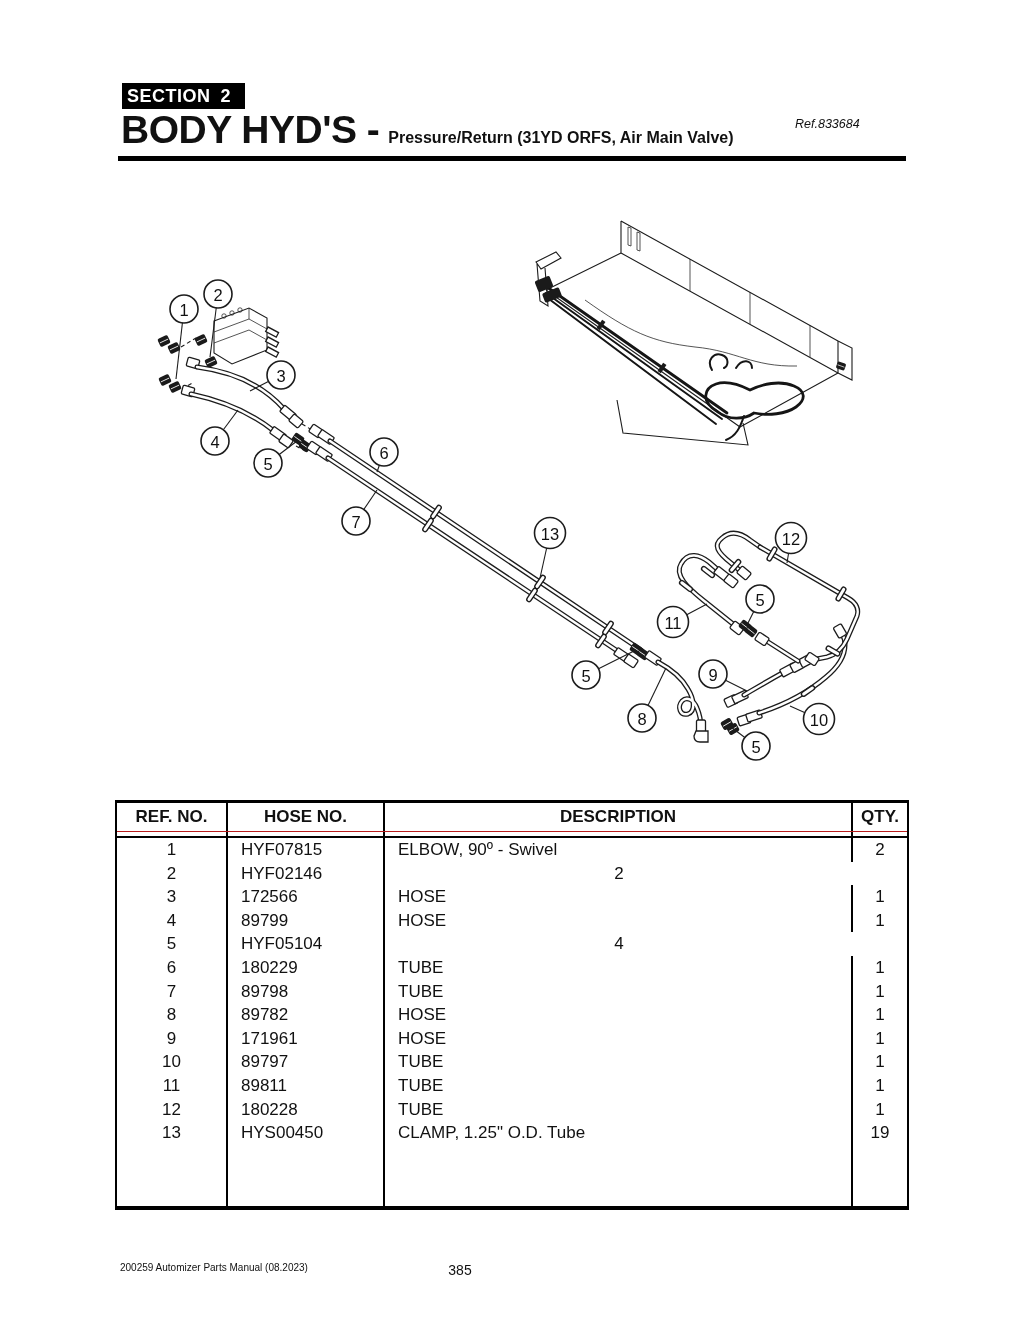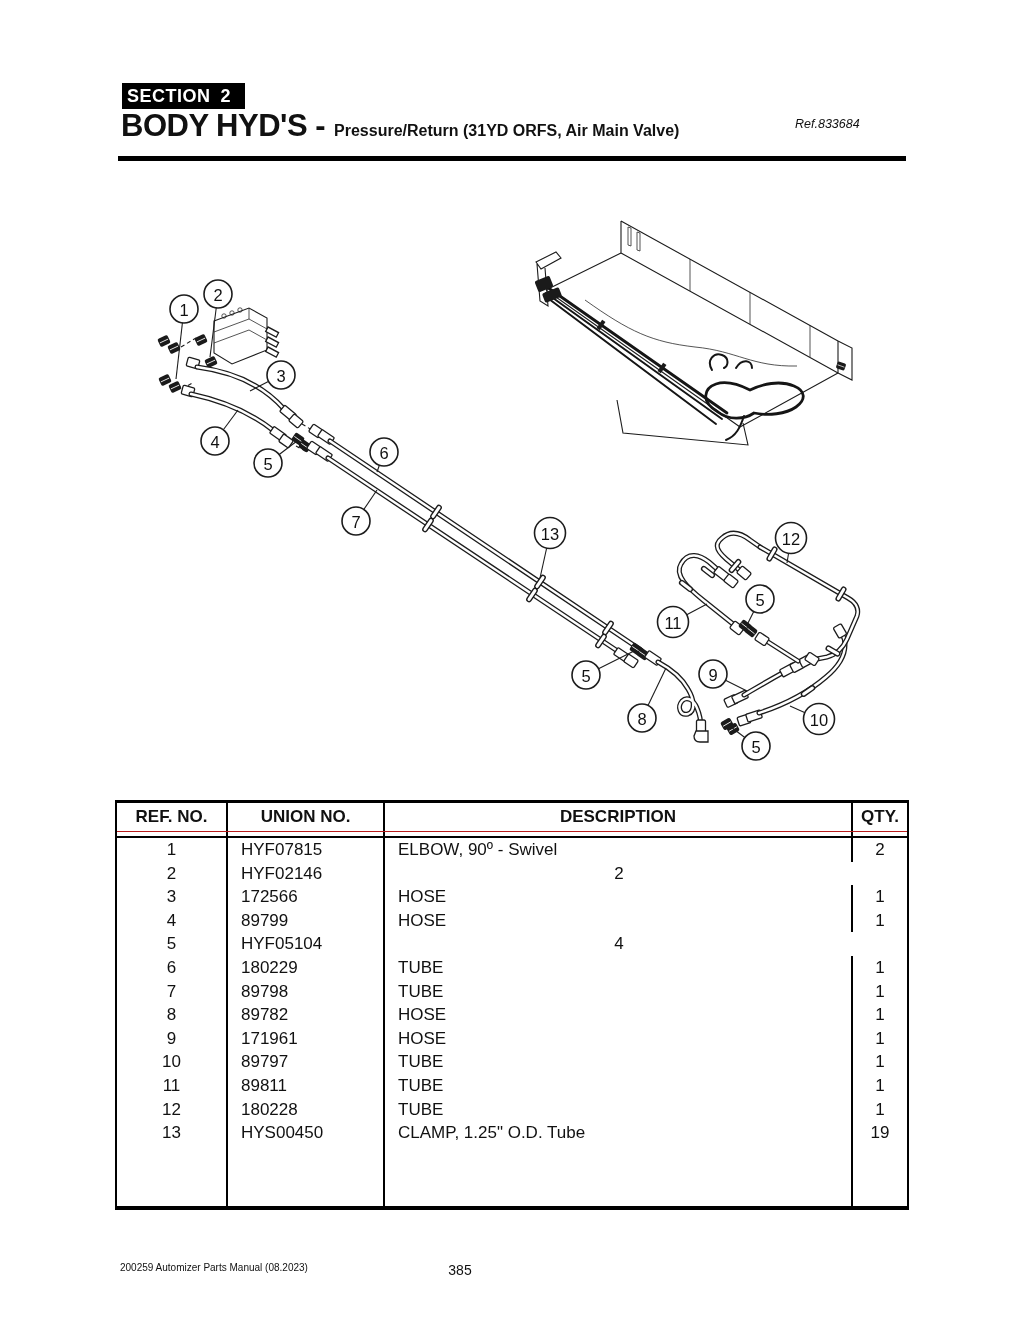--- a/index.html
+++ b/index.html
@@ -12,21 +12,21 @@
   .section-badge{
     position:absolute;left:122px;top:83px;width:123px;height:26px;
     background:#000;color:#fff;display:flex;align-items:center;
     justify-content:space-between;padding:0 14px 0 5px;box-sizing:border-box;
     font-weight:bold;font-size:18px;letter-spacing:.5px;
   }
   .title-row{
     position:absolute;left:121px;top:108px;display:flex;align-items:baseline;gap:9px;
     white-space:nowrap;
   }
-  .main-title{font-size:31px;font-weight:bold;letter-spacing:-.5px;}
+  .main-title{font-size:39px;font-weight:bold;letter-spacing:-.5px;}
   .sub-title{font-size:16px;font-weight:bold;}
   .ref-note{position:absolute;left:795px;top:117px;font-size:12.5px;font-style:italic;}
   .header-rule{position:absolute;left:118px;top:156px;width:788px;height:5px;background:#000;}
   
   svg.diagram{position:absolute;left:0;top:185px;}
   .ln{fill:none;stroke:#1c1c1c;stroke-width:1.1;}
   .ln-thin{fill:none;stroke:#2a2a2a;stroke-width:0.8;}
   .tube-outer{fill:none;stroke:#1c1c1c;stroke-width:5;stroke-linecap:round;}
   .tube-inner{fill:none;stroke:#ffffff;stroke-width:2.4;stroke-linecap:round;}
   .dash{fill:none;stroke:#1c1c1c;stroke-width:1.1;stroke-dasharray:4 3;}
@@ -329,21 +329,21 @@
           <line x1="756" y1="746" x2="731" y2="727" class="leader"></line>
           <circle cx="756" cy="746" r="14" class="callout-circle"></circle>
           <text x="756" y="747" class="callout-text">5</text>
         </g>
       </g>
   </svg>
 
   <div class="parts-table">
     <div class="trow thead-row">
       <div class="tcell">REF. NO.</div>
-      <div class="tcell">UNION NO.</div>
+      <div class="tcell">HOSE NO.</div>
       <div class="tcell">DESCRIPTION</div>
       <div class="tcell">QTY.</div>
     </div>
     <div class="trow dbl-spacer">
       <div class="tcell"></div>
         <div class="tcell"></div>
         <div class="tcell"></div>
         <div class="tcell"></div>
     </div>
     <div id="table-body">

